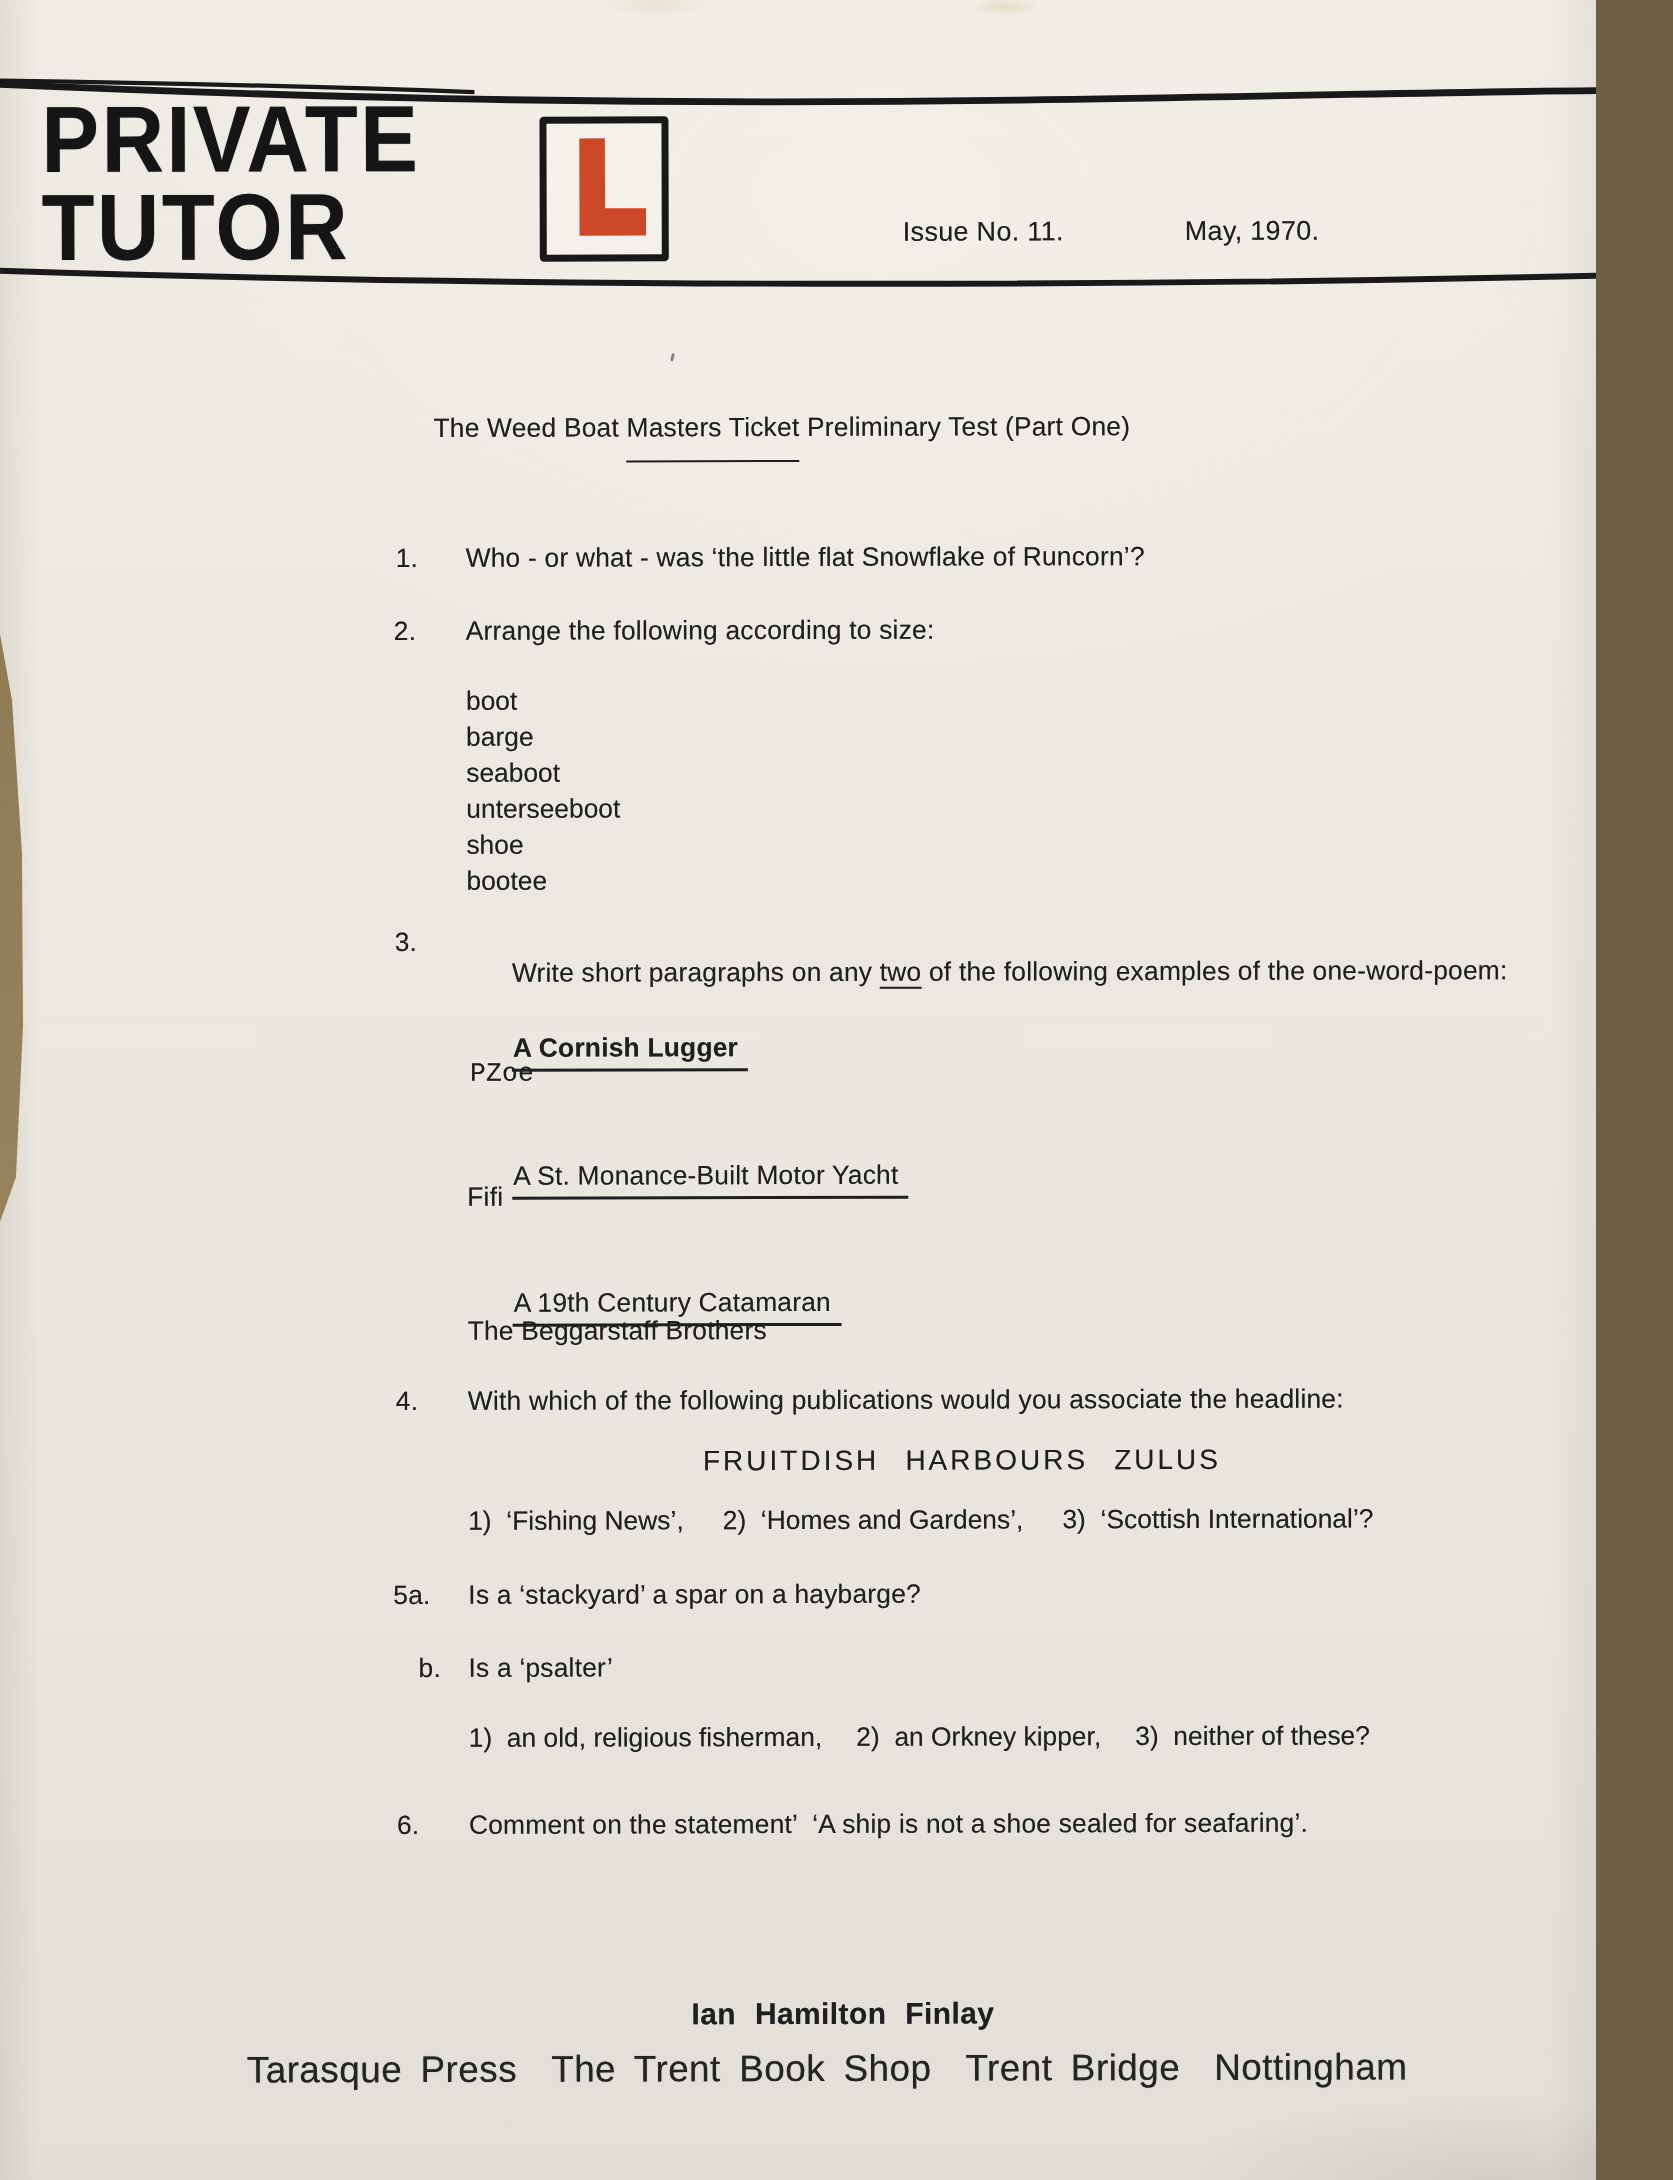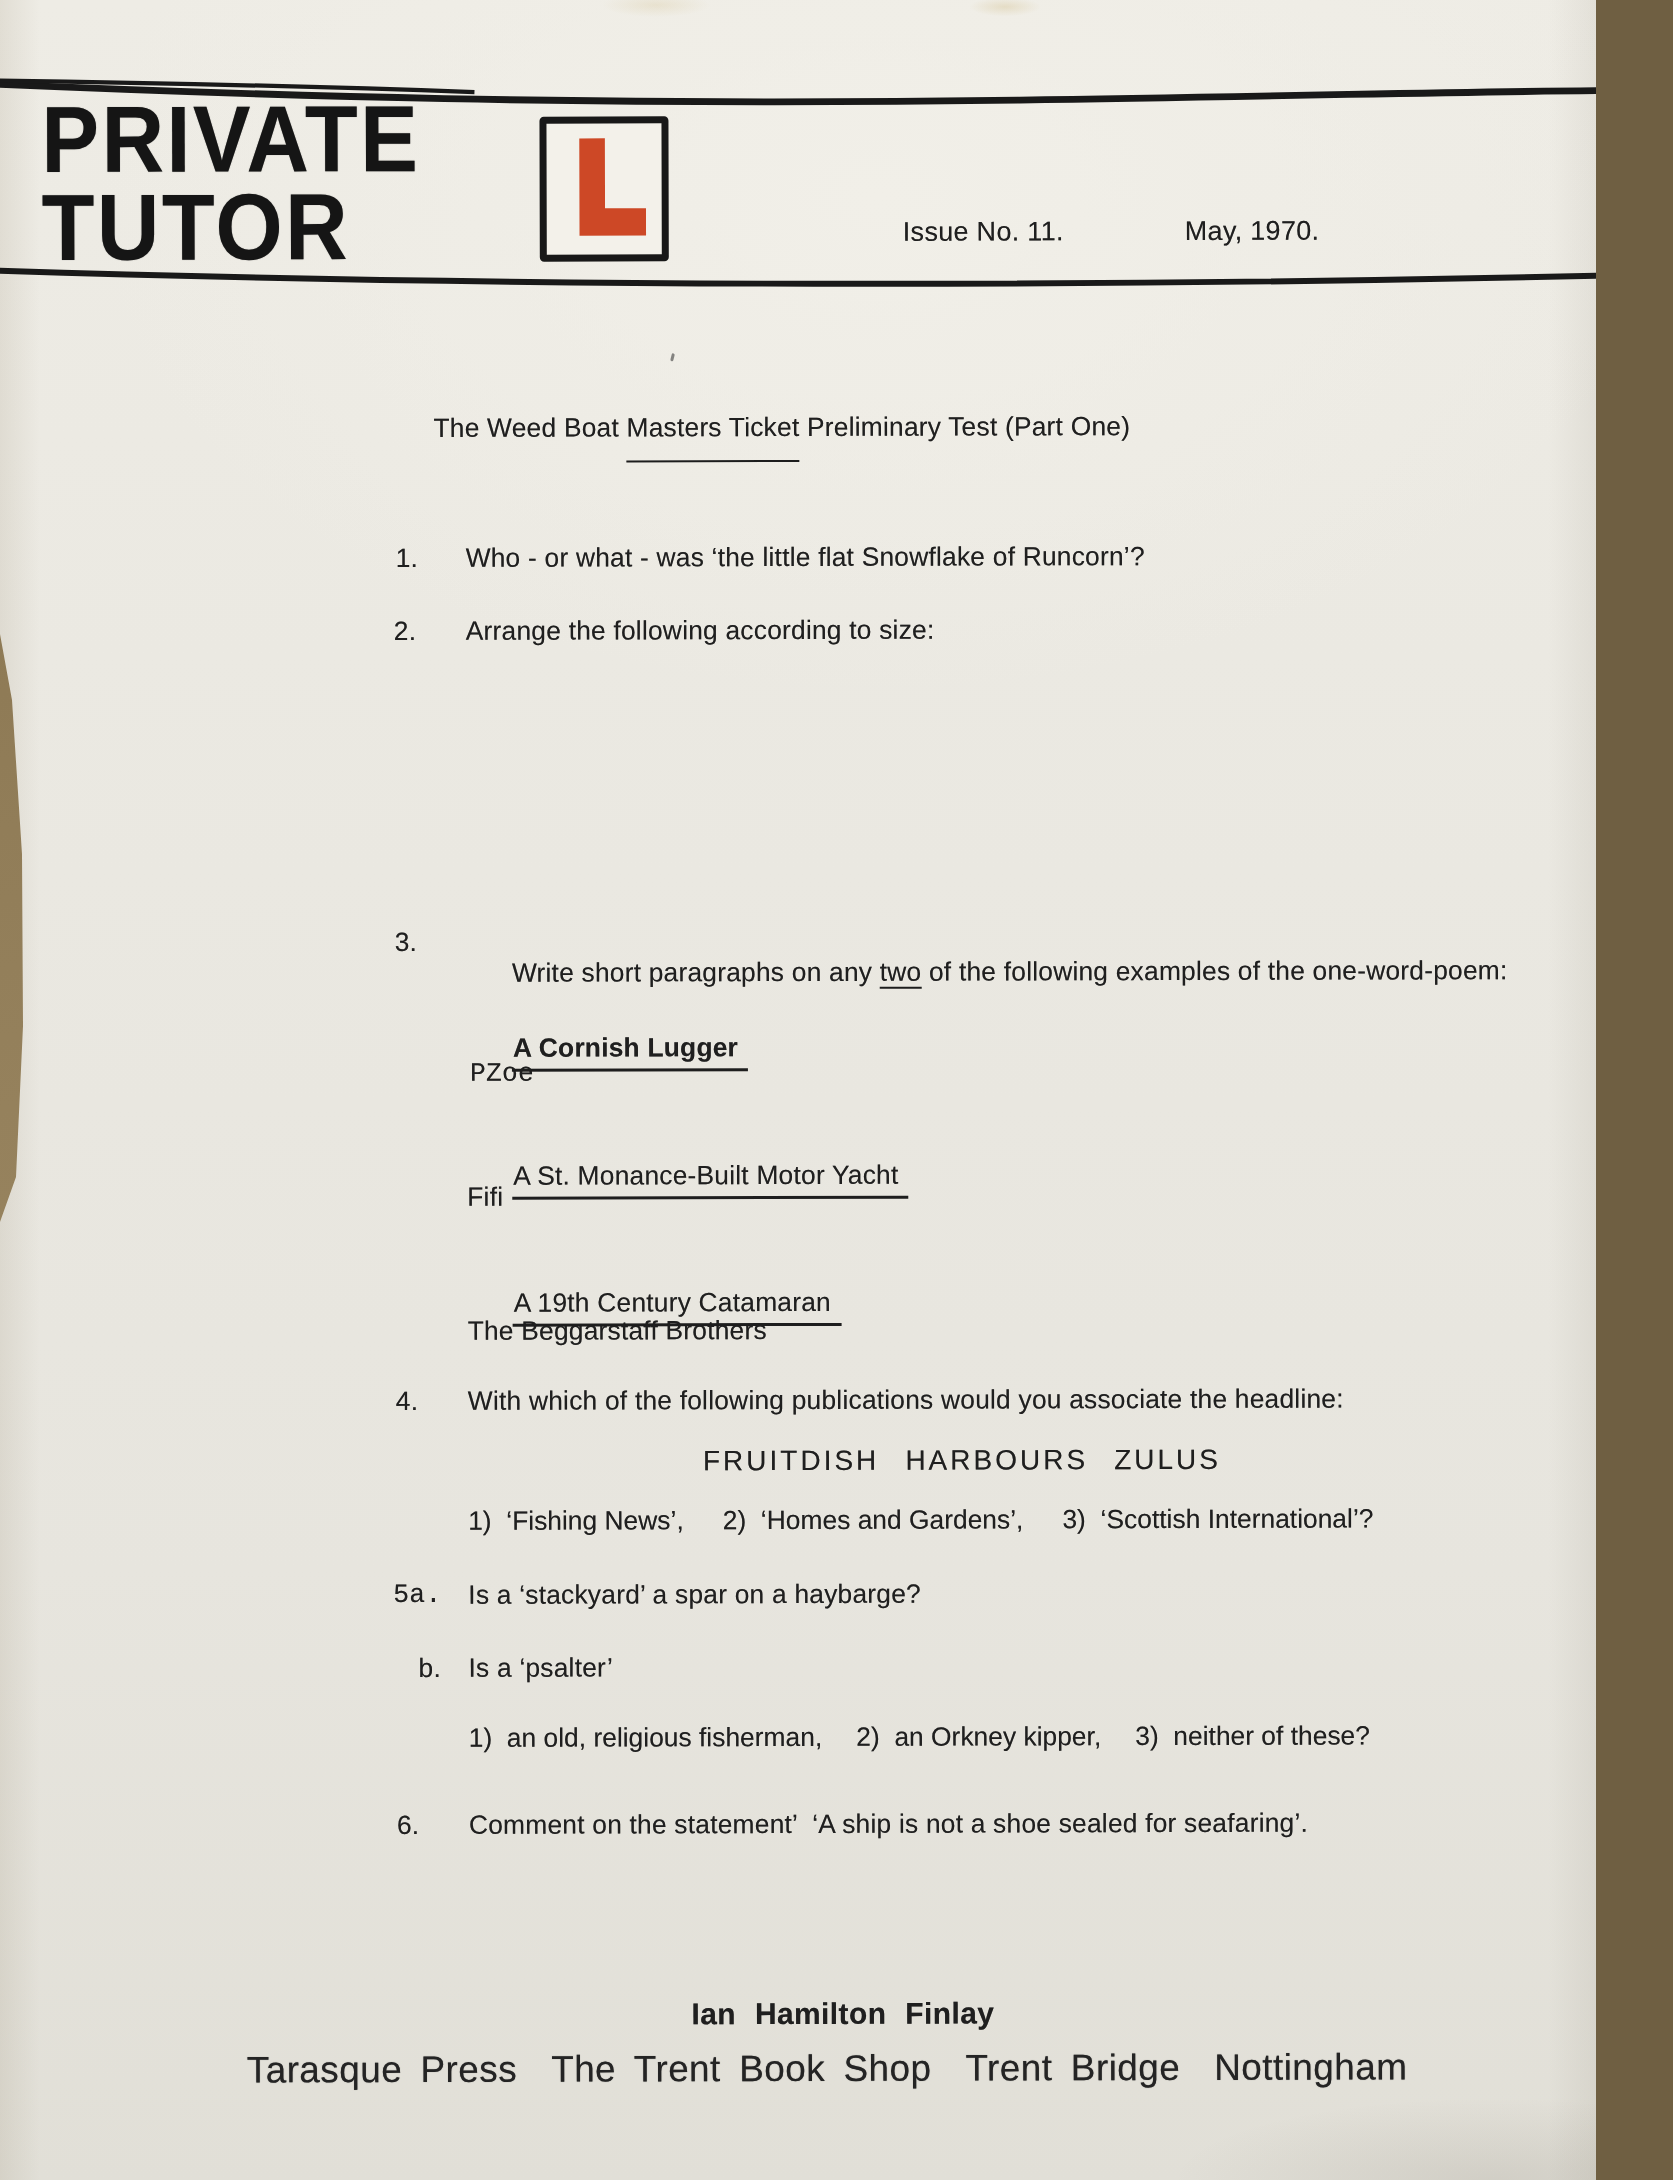--- a/index.html
+++ b/index.html
@@ -102,20 +102,28 @@
     <div class="body-text" style="left:390px; top:381px;">
       <span>The Weed Boat </span><span class="u-thin">Masters Ticket</span><span> Preliminary Test (Part One)</span>
     </div>
 
     <div class="body-text" style="left:397px; top:542px;">1.</div>
     <div class="body-text" style="left:467px; top:542px;">Who - or what - was ‘the little flat Snowflake of Runcorn’?</div>
 
     <div class="body-text" style="left:395px; top:615px;">2.</div>
     <div class="body-text" style="left:467px; top:615px;">Arrange the following according to size:</div>
 
+    <div class="size-list">
+      <span>boot</span>
+      <span>barge</span>
+      <span>seaboot</span>
+      <span>unterseeboot</span>
+      <span>shoe</span>
+      <span>bootee</span>
+    </div>
 
     <div class="body-text" style="left:395px; top:926px;">3.</div>
     <div class="body-text" style="left:467px; top:926px;">
       <span>Write short paragraphs on any </span><span class="u-word">two</span><span> of the following examples of the one-word-poem:</span>
     </div>
 
     <div class="body-text" style="left:467px; top:1001px;font-weight:bold;">
       <span class="poem-title">A Cornish Lugger</span>
     </div>
     <div class="body-text" style="left:470px; top:1058px;font-family:Liberation Mono, monospace;">PZoe</div>
@@ -134,21 +142,21 @@
     <div class="body-text" style="left:467px; top:1385px;">With which of the following publications would you associate the headline:</div>
 
     <div class="headline">FRUITDISH HARBOURS ZULUS</div>
 
     <div class="options-row q4">
       <span>1)  ‘Fishing News’,</span>
       <span>2)  ‘Homes and Gardens’,</span>
       <span>3)  ‘Scottish International’?</span>
     </div>
 
-    <div class="body-text" style="left:392px; top:1579px;font-family:Liberation Mono, monospace;">5a.</div>
+    <div class="body-text" style="left:392px; top:1579px;">5a.</div>
     <div class="body-text" style="left:467px; top:1579px;">Is a ‘stackyard’ a spar on a haybarge?</div>
 
     <div class="body-text" style="left:417px; top:1652px;">b.</div>
     <div class="body-text" style="left:467px; top:1652px;">Is a ‘psalter’</div>
 
     <div class="options-row q5">
       <span>1)  an old, religious fisherman,</span>
       <span>2)  an Orkney kipper,</span>
       <span>3)  neither of these?</span>
     </div>

